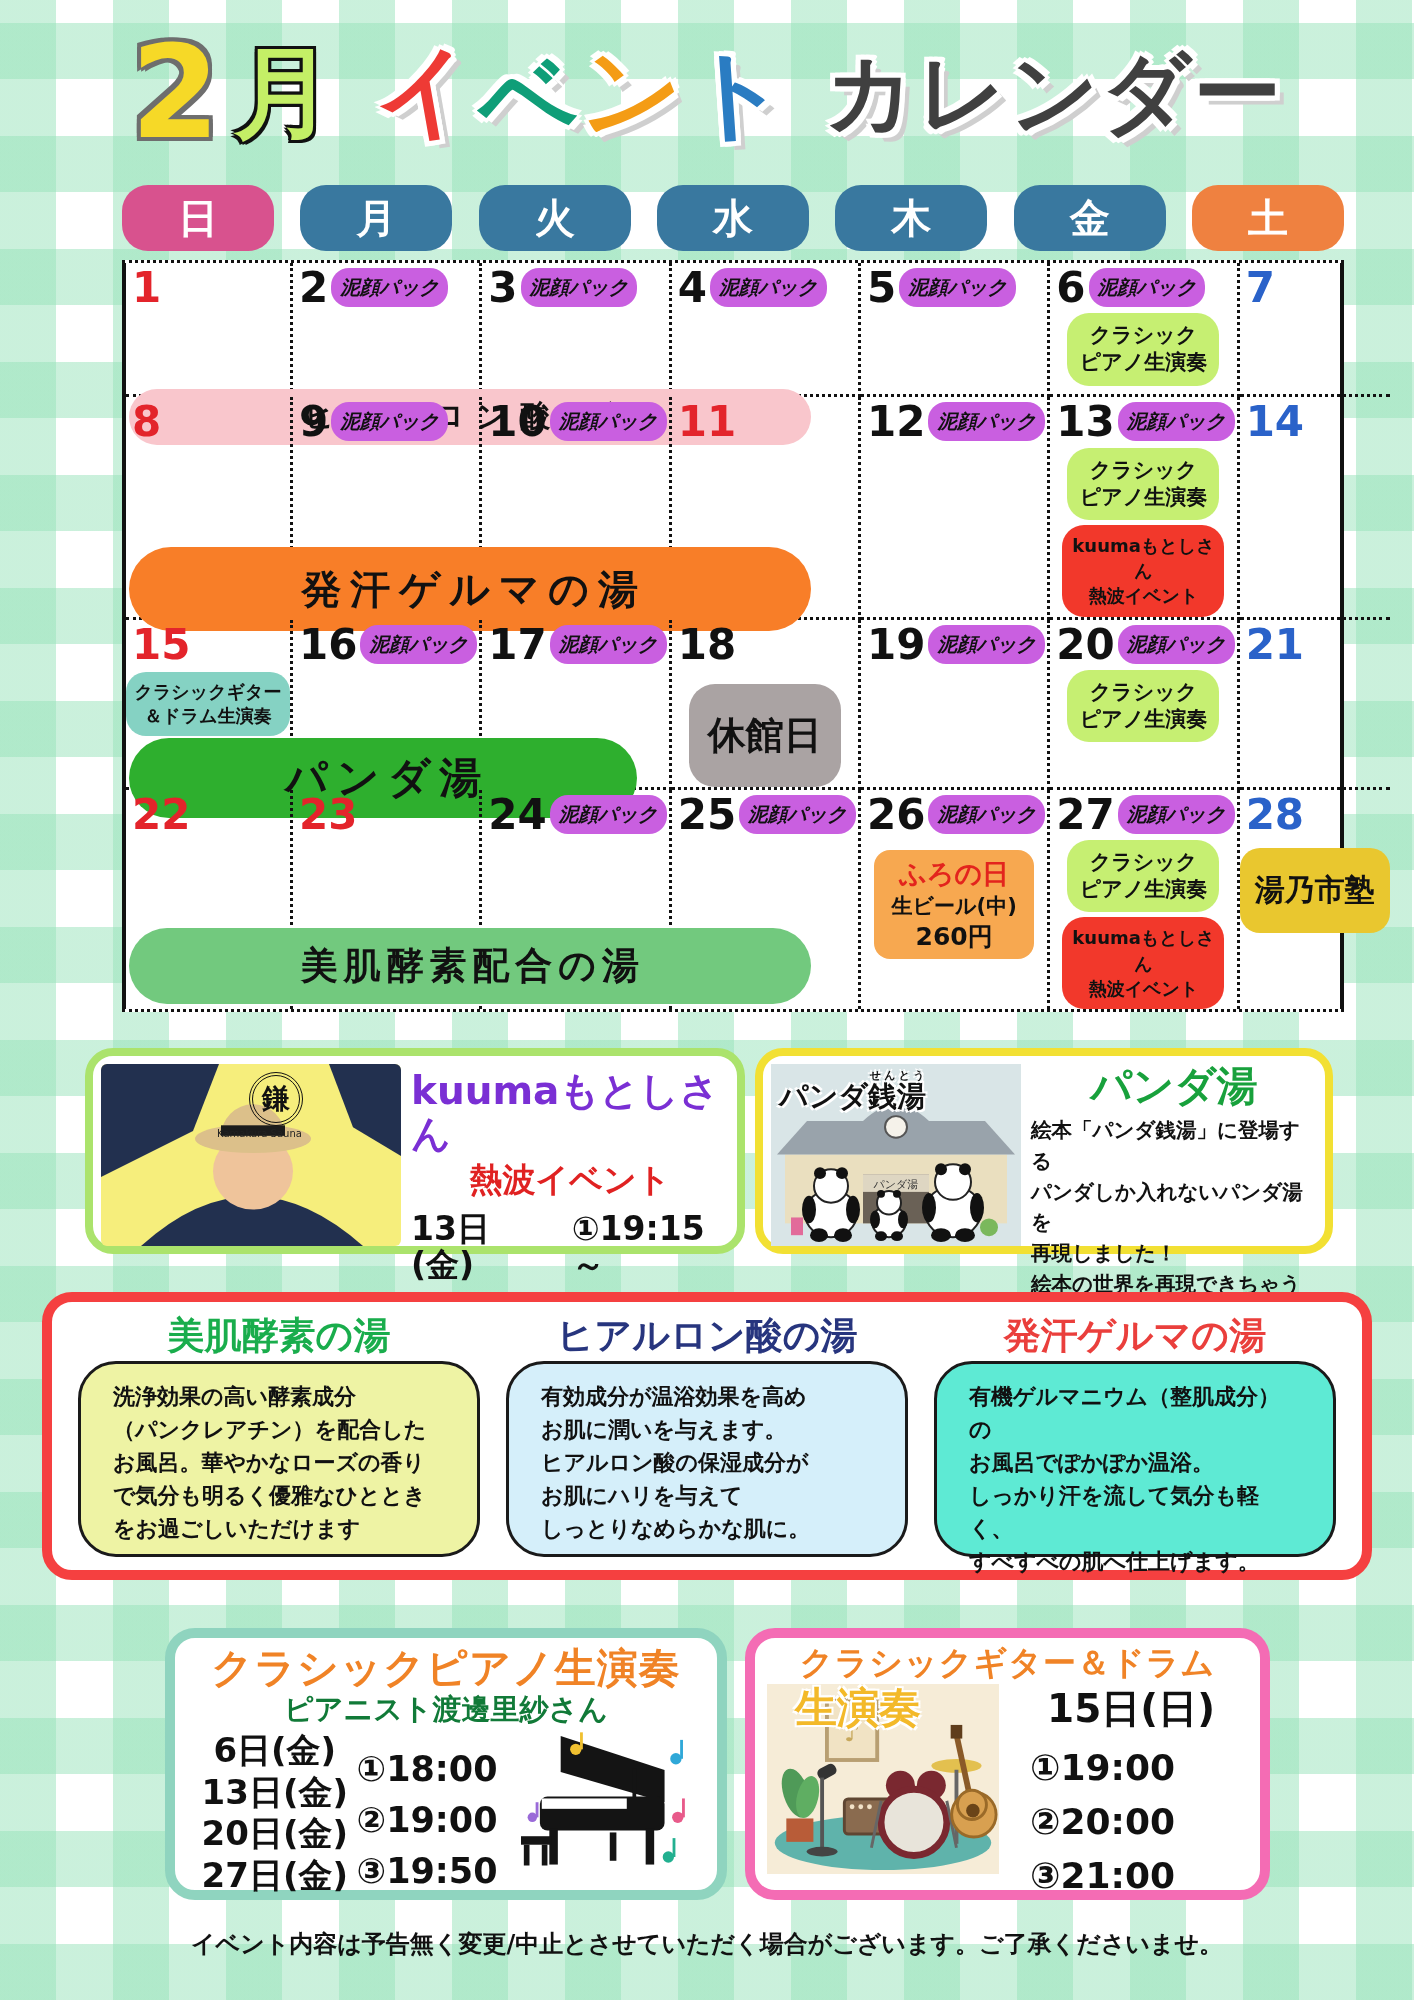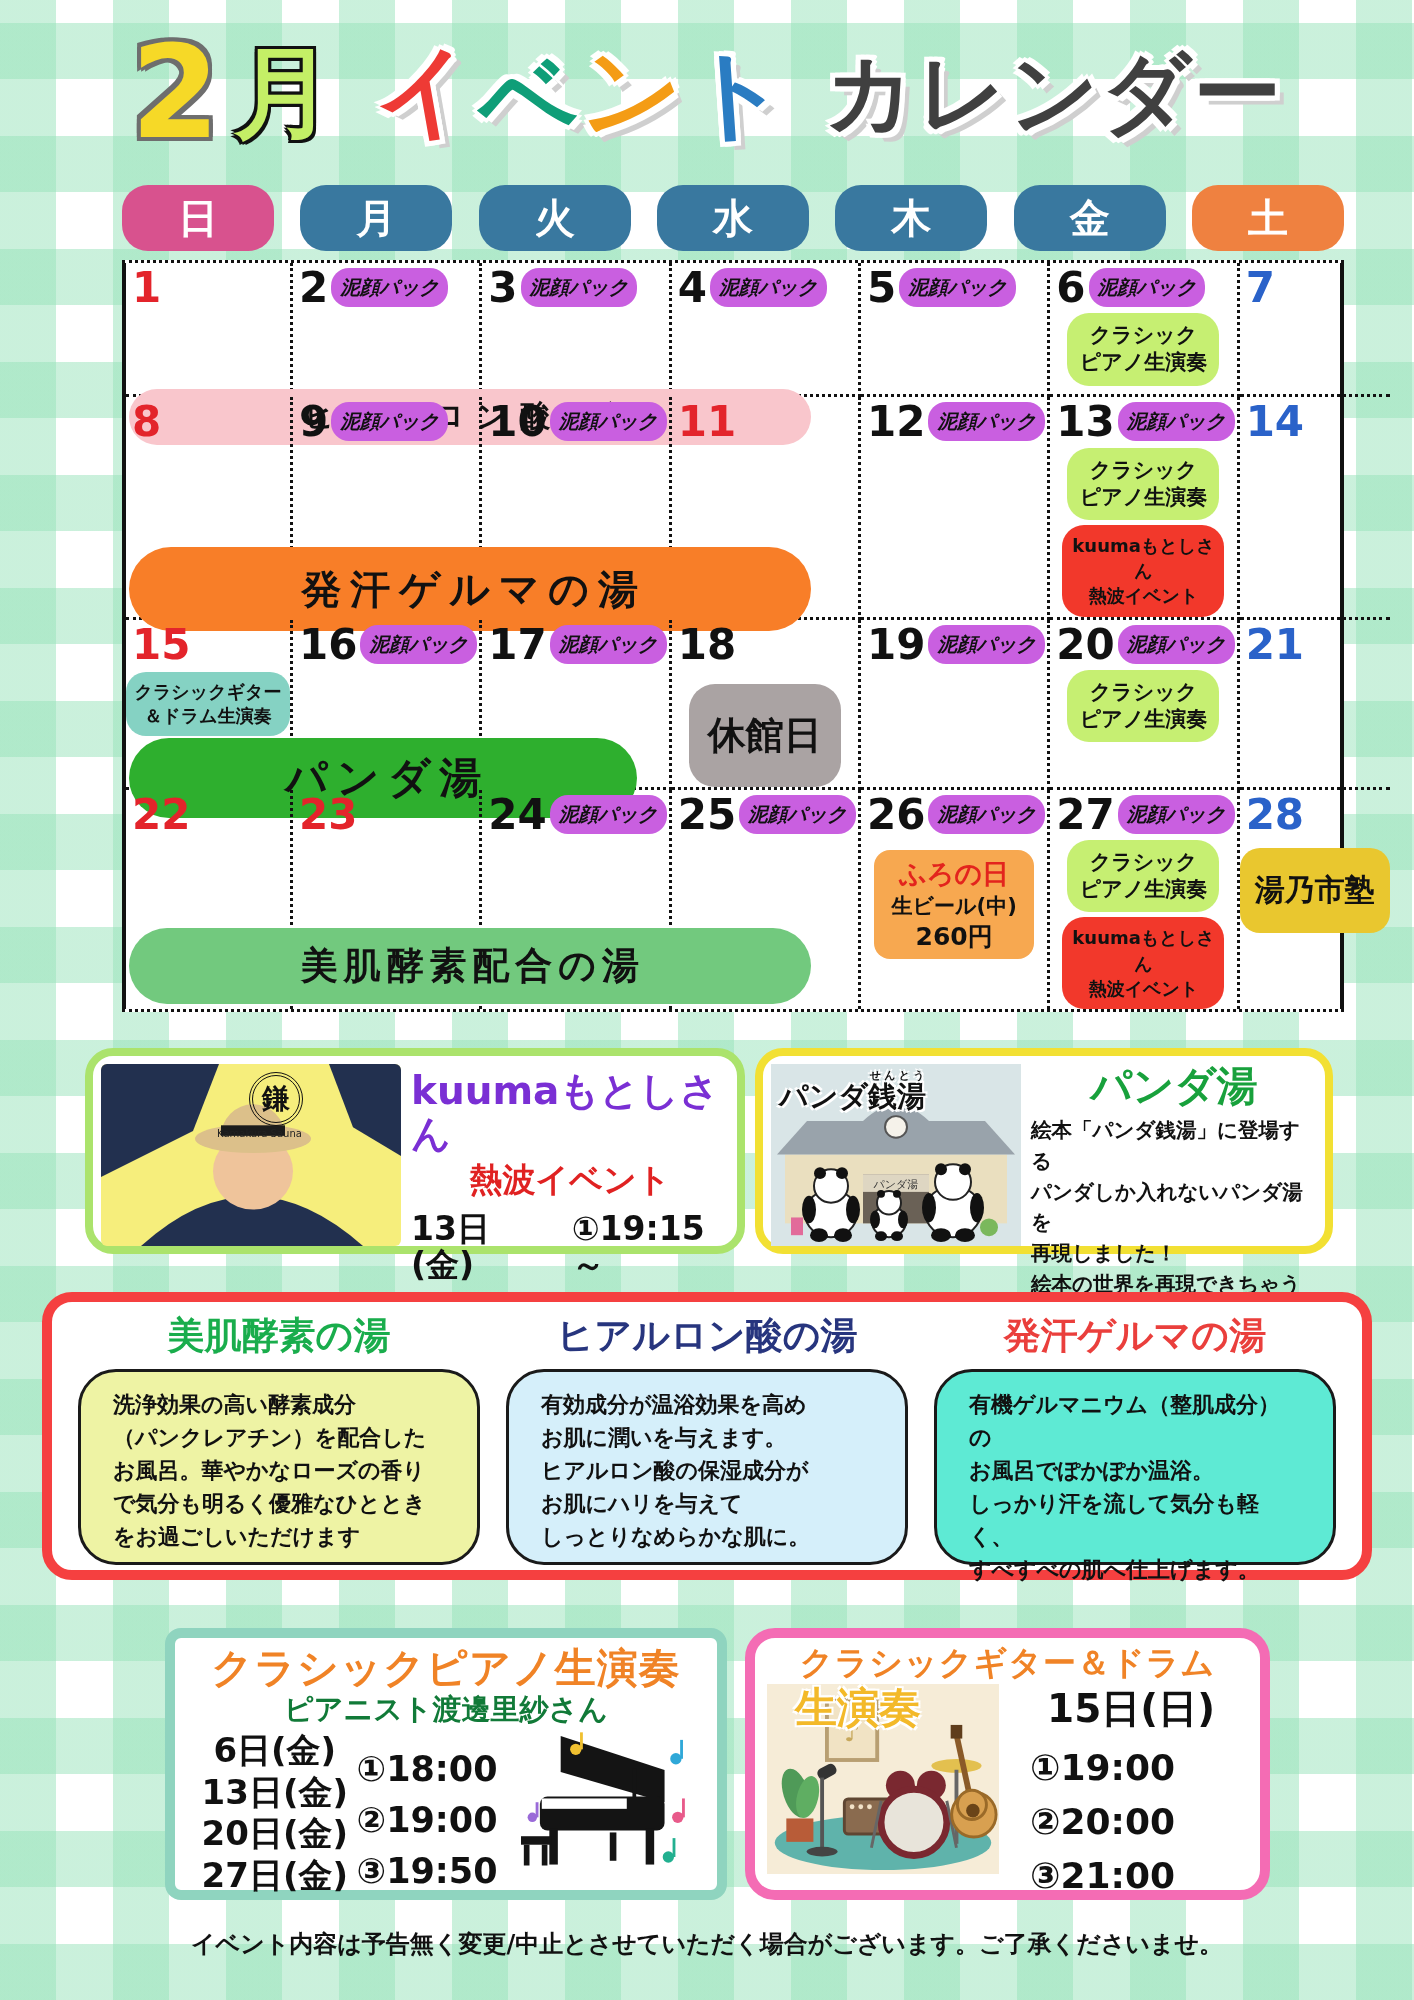--- a/index.html
+++ b/index.html
@@ -68,25 +68,25 @@
   .cover-title{position:absolute;top:6px;left:8px;font-size:29px;font-weight:bold;color:#111;white-space:nowrap;
     text-shadow:-2px -2px 0 #fff,2px -2px 0 #fff,-2px 2px 0 #fff,2px 2px 0 #fff;}
   .cover-title rt{font-size:11px;font-weight:bold;}
   .panda-text{flex:1;display:flex;flex-direction:column;}
   .p-title{font-size:41px;font-weight:bold;color:#18a13c;text-align:center;line-height:1.1;}
   .p-lines{margin-top:6px;}
   .p-lines div{font-size:20.5px;font-weight:bold;color:#111;line-height:1.5;}
   
   .bath-box{left:42px;top:1292px;width:1330px;height:288px;border:10px solid #f54040;border-radius:30px;display:flex;gap:26px;padding:14px 26px;}
   .bath-col{flex:1;display:flex;flex-direction:column;align-items:center;}
-  .bath-title{font-size:37px;font-weight:bold;line-height:1.1;margin-bottom:12px;}
+  .bath-title{font-size:37px;font-weight:bold;line-height:1.1;margin-bottom:4px;}
   .bath-desc{width:100%;height:196px;border:3px solid #1a1a1a;border-radius:38px;padding:16px 32px;}
   .bath-desc div{font-size:22px;font-weight:bold;color:#111;line-height:1.5;}
   
-  .piano-box{left:165px;top:1628px;width:562px;height:272px;border:10px solid #8fd4bf;border-radius:16px;padding:8px 26px;}
+  .piano-box{left:165px;top:1628px;width:562px;height:272px;border:10px solid #8fd4bf;border-radius:30px;padding:8px 26px;}
   .pb-title{font-size:41px;font-weight:bold;color:#f08326;text-align:center;line-height:1.1;letter-spacing:1px;}
   .pb-sub{font-size:29px;font-weight:bold;color:#117a38;text-align:center;line-height:1.15;margin-top:2px;}
   .pb-content{display:flex;align-items:flex-start;margin-top:4px;gap:8px;}
   .pb-dates{width:165px;text-align:center;}
   .pb-dates div{font-size:34px;font-weight:bold;line-height:1.22;}
   .pb-times{width:175px;padding-top:14px;}
   .pb-times div{font-size:35px;font-weight:bold;line-height:1.45;}
   .pb-art{flex:1;}
   .guitar-box{left:745px;top:1628px;width:525px;height:272px;border:10px solid #f46cb4;border-radius:30px;padding:6px 12px;}
   .gb-title{font-size:33px;font-weight:bold;color:#f08326;text-align:center;line-height:1.15;letter-spacing:1px;}

